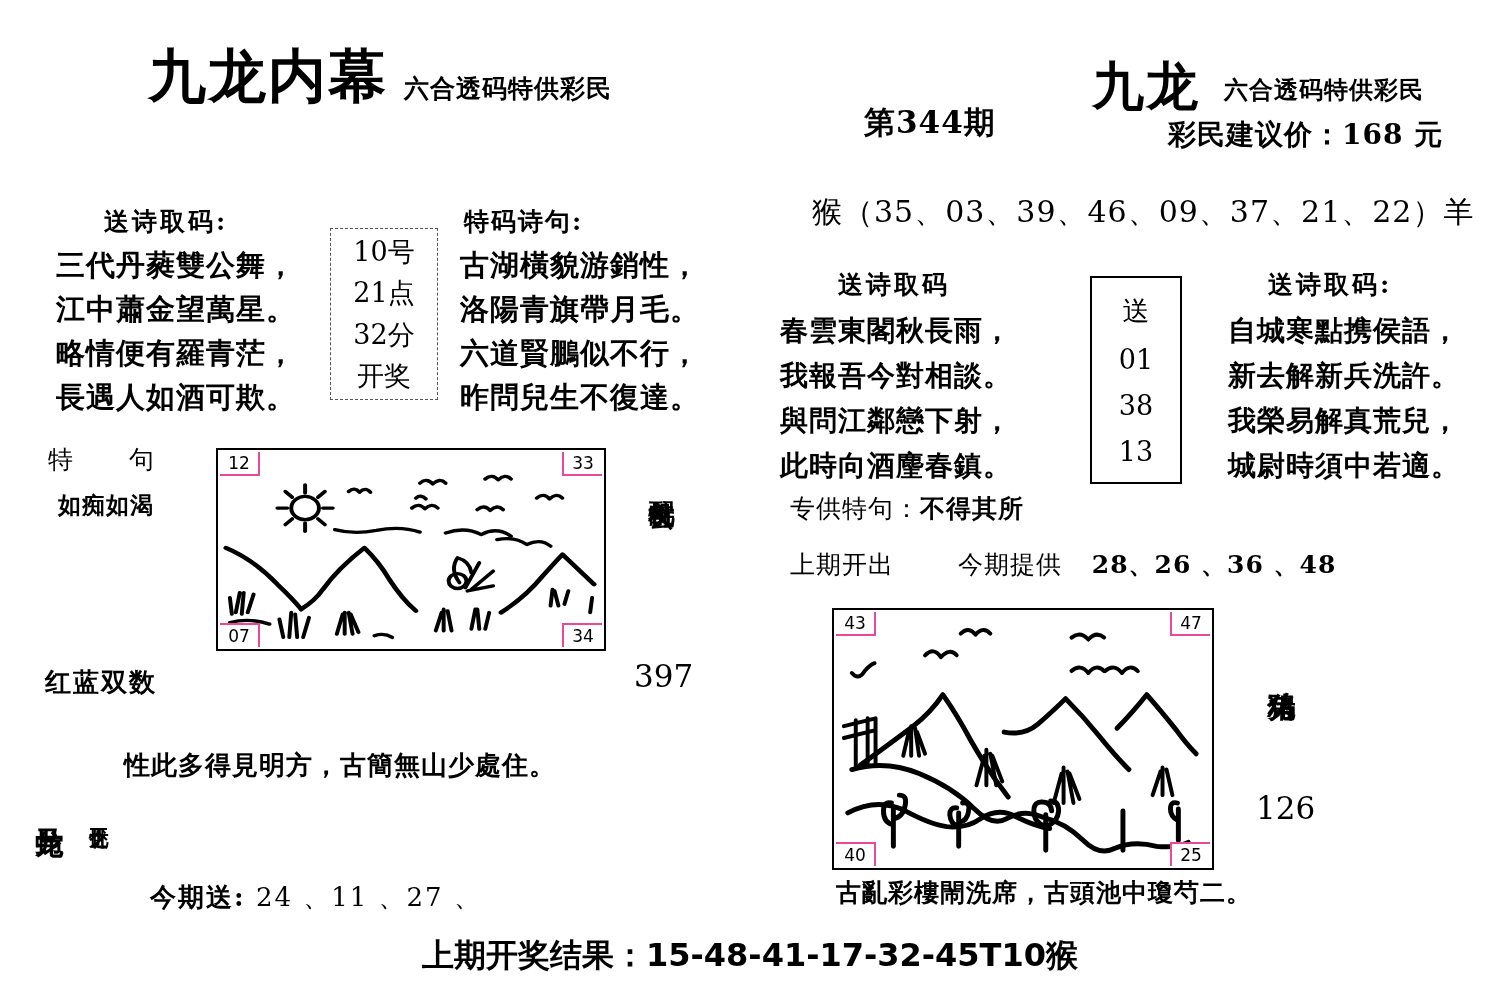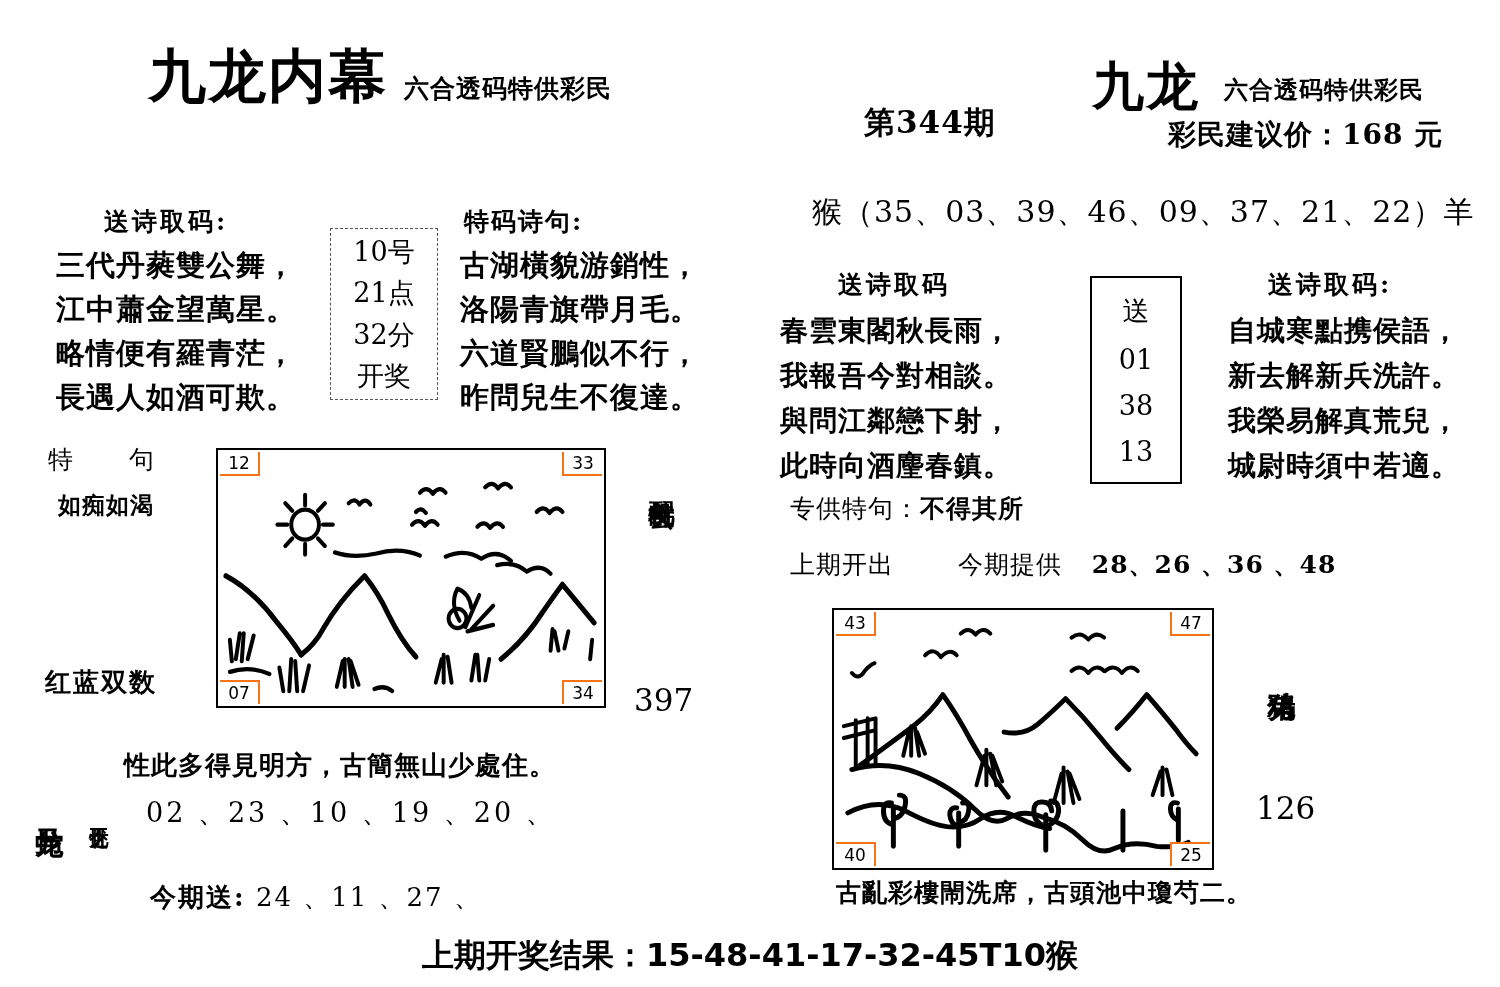--- a/index.html
+++ b/index.html
@@ -47,43 +47,43 @@
     left: 460px; top: 243px;
     font-size: 29px; font-weight: bold; line-height: 44px; letter-spacing: 1px;
   }
 
   #teju-label { left: 48px; top: 443px; font-size: 25px; font-weight: normal; letter-spacing: 24px; }
   #teju-value { left: 58px; top: 490px; font-size: 23px; font-weight: bold; letter-spacing: 1px; }
   #honglan { left: 45px; top: 665px; font-size: 26px; font-weight: bold; letter-spacing: 2px; }
 
   
   #left-pic {
-    left: 216px; top: 448px; width: 390px; height: 260px;
+    left: 216px; top: 448px; width: 390px; height: 203px;
     border: 2px solid #000;
     background: #fff;
     overflow: hidden;
   }
   .corner {
     position: absolute;
-    border: 2px solid #f97316;
+    border: 2px solid #ec4899;
     background: #fff;
     font-size: 17px;
     font-family: "DejaVu Sans", "Liberation Sans", sans-serif;
     text-align: center;
     line-height: 22px;
     width: 40px; height: 24px;
     z-index: 4;
   }
   .corner.tl { left: 2px; top: 2px; border-top: none; border-left: none; }
   .corner.tr { right: 2px; top: 2px; border-top: none; border-right: none; }
   .corner.bl { left: 2px; bottom: 2px; border-bottom: none; border-left: none; }
   .corner.br { right: 2px; bottom: 2px; border-bottom: none; border-right: none; }
 
   #tepei { left: 640px; top: 450px; width: 42px; font-size: 26px; font-weight: bold; line-height: 44px; text-align: center; }
-  #num397 { left: 634px; top: 658px; font-size: 31px; font-family: "DejaVu Serif","Liberation Serif",serif; margin-top: 24px; }
+  #num397 { left: 634px; top: 658px; font-size: 31px; font-family: "DejaVu Serif","Liberation Serif",serif; }
 
   #zodiac-left { left: 26px; top: 775px; width: 38px; font-size: 28px; font-weight: 600; line-height: 46px; text-align: center; }
   #bugan { left: 84px; top: 790px; width: 26px; font-size: 19px; line-height: 32px; text-align: center; font-weight: bold;}
   #left-line-poem { left: 124px; top: 748px; font-size: 26px; font-weight: bold; letter-spacing: 1px; }
   #left-nums { left: 146px; top: 795px; font-size: 27px; letter-spacing: 3px; }
   #left-send { left: 150px; top: 880px; font-size: 26px; letter-spacing: 2px; }
   #left-send .lbl { font-weight: bold; text-align: right; }
 
   
   #right-title { left: 1092px; top: 52px; font-size: 52px; font-weight: bold; letter-spacing: 2px; }
@@ -219,21 +219,20 @@
   <div class="abs" id="num397">397</div>
 
   <div class="abs" id="zodiac-left">
     <span style="writing-mode: vertical-rl; display:inline-block;">马龙蛇</span>
   </div>
   <div class="abs" id="bugan">
     <span style="writing-mode: vertical-rl; display:inline-block;">不甘之忧</span>
   </div>
 
   <div class="abs" id="left-line-poem">性此多得見明方，古簡無山少處住。</div>
-  <div class="abs" id="left-nums">02 、23 、10 、19 、20 、</div>
   <div class="abs" id="left-send">
     <span class="lbl">今期送:</span>
     <span>24 、11 、27 、</span>
   </div>
 
   <div class="abs" id="right-title">九龙</div>
   <div class="abs" id="right-subtitle">六合透码特供彩民</div>
   <div class="abs" id="issue">第344期</div>
   <div class="abs" id="price">彩民建议价：168 元</div>
   <div class="abs" id="zodiac-range">猴（35、03、39、46、09、37、21、22）羊</div>

